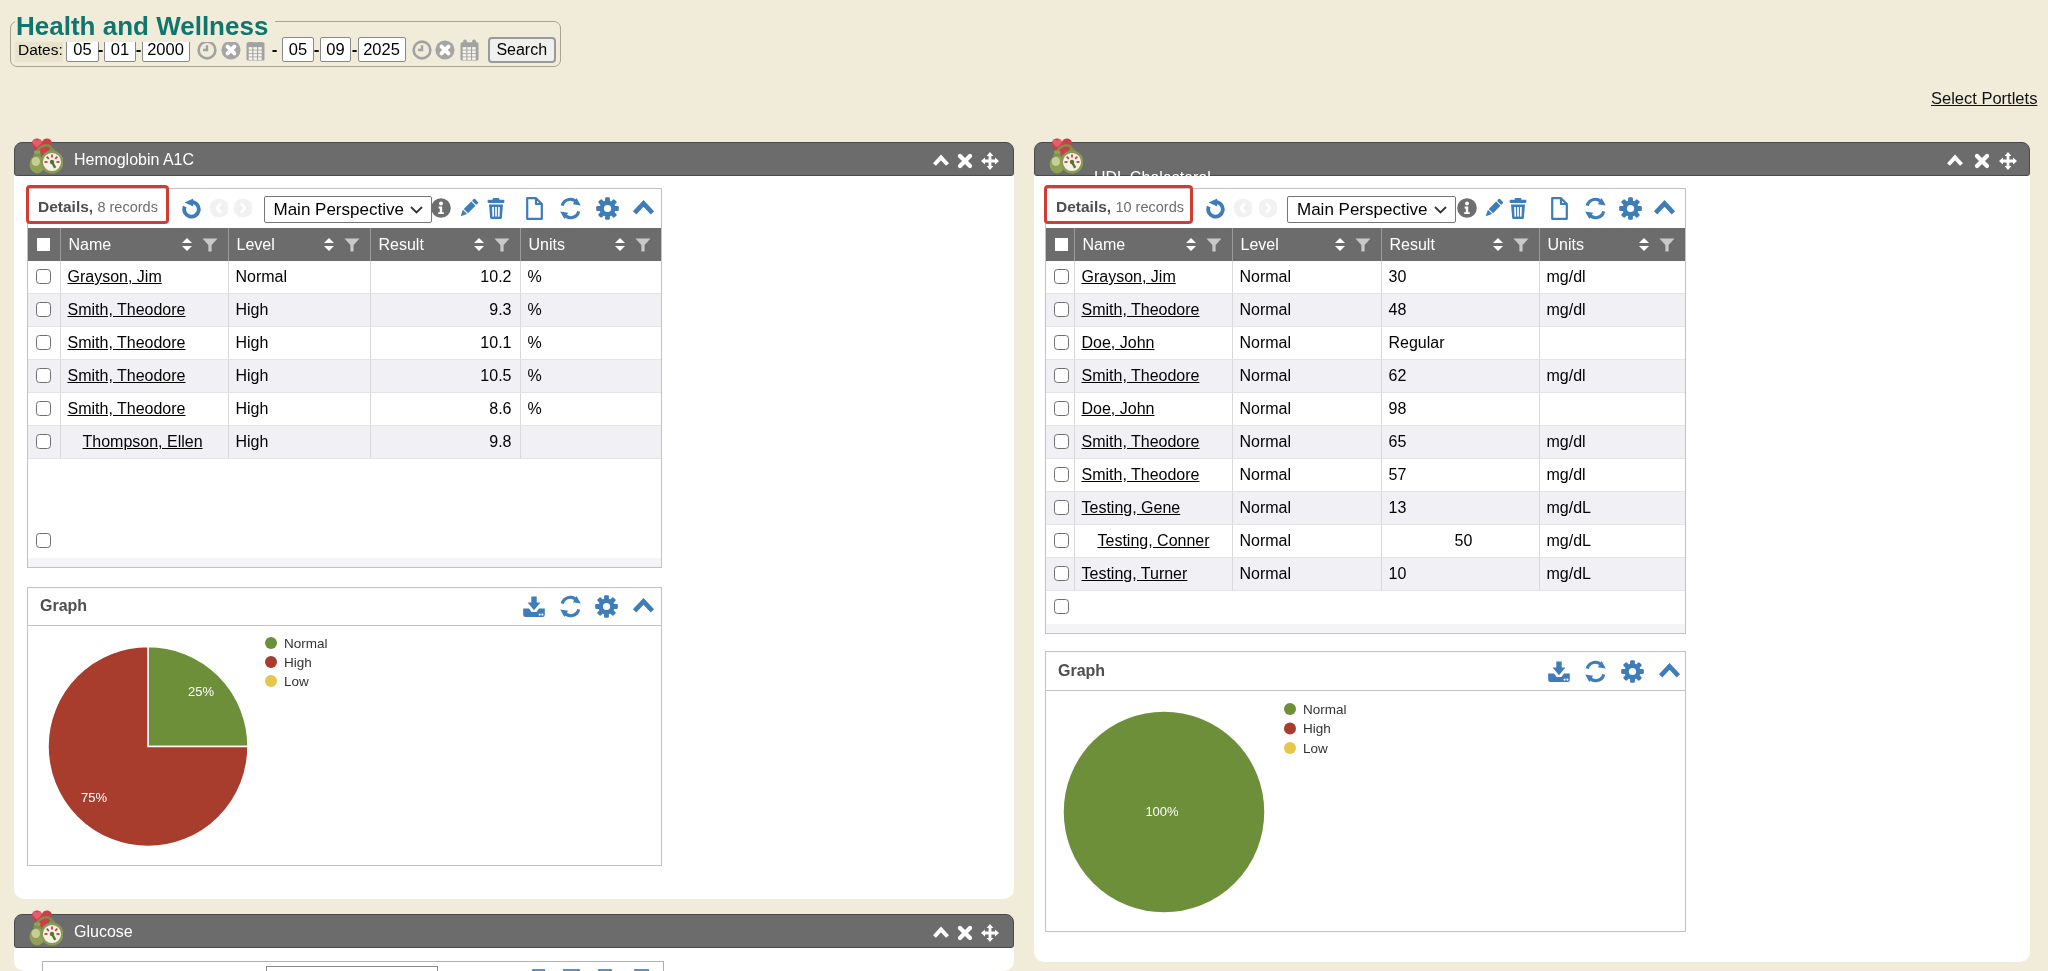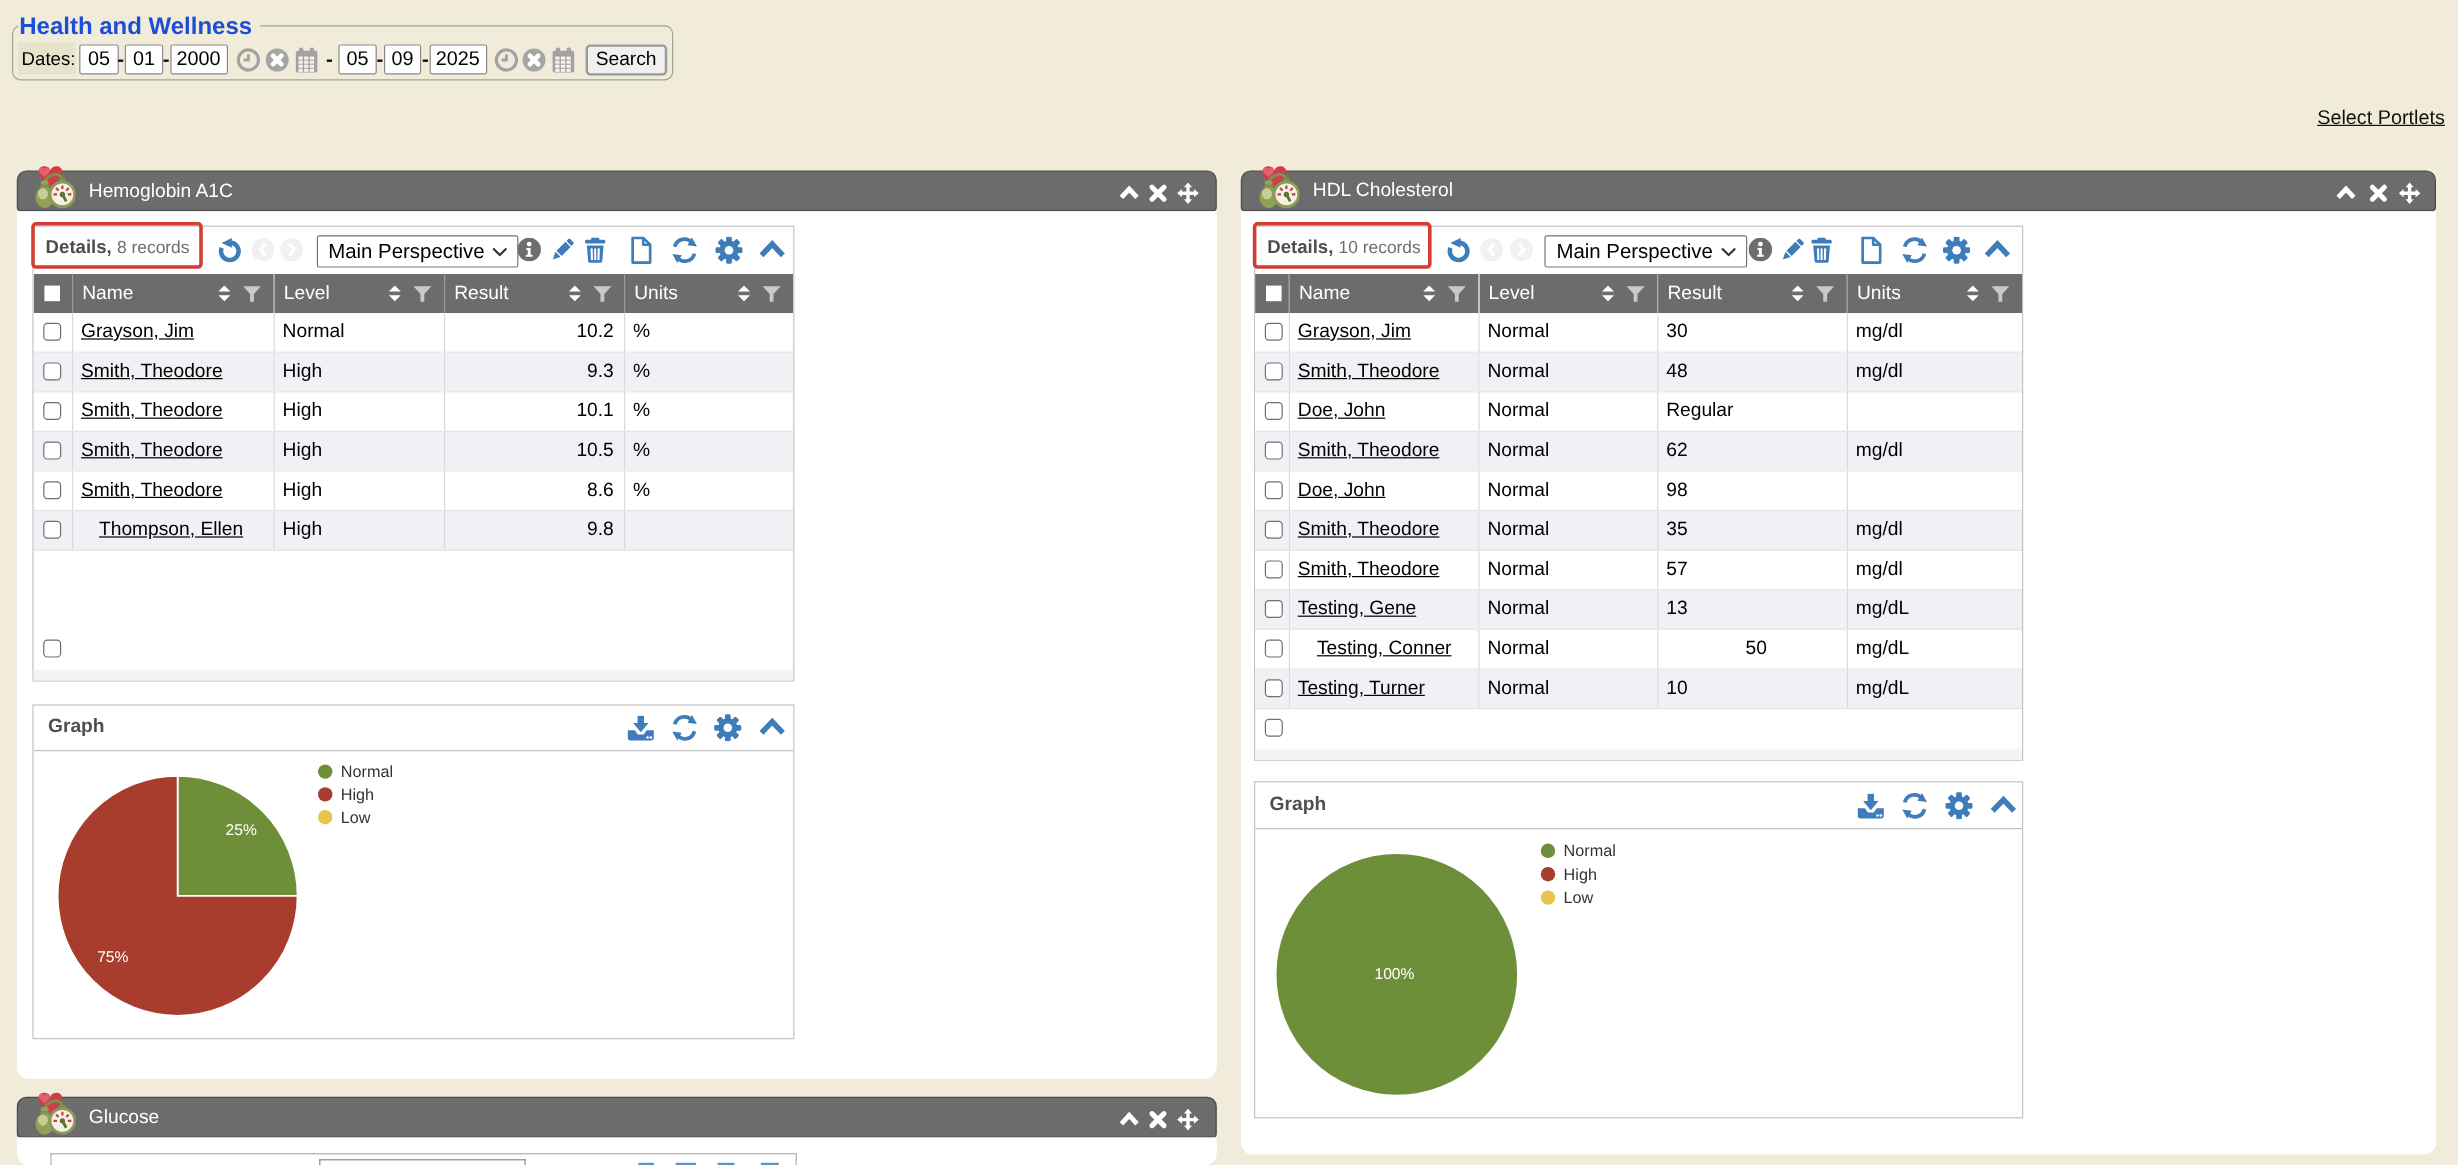--- a/index.html
+++ b/index.html
@@ -3,21 +3,21 @@
 <style>
   html,body{margin:0;padding:0}
   body{font-family:"Liberation Sans",sans-serif;background:#f1ecda}
   #page{position:relative;width:2048px;height:971px;overflow:hidden;background:#f1ecda}
   table td{height:32px;padding:0;border-bottom:1px solid #e4e4e6;overflow:hidden;white-space:nowrap}
   table th{padding:0;height:33px}
 </style></head>
 <body>
 <div id="page">
 <div style="position:absolute;left:10px;top:21px;width:549px;height:44px;border:1px solid #a6a294;border-radius:7px"></div>
-<div style="position:absolute;left:15px;top:11px;background:#f1ecda;padding:0 7px 0 1px;font-size:20px;font-weight:bold;color:#1d4ed8;z-index:2">Health and Wellness</div>
+<div style="position:absolute;left:15px;top:11px;background:#f1ecda;padding:0 7px 0 1px;font-size:26px;font-weight:bold;color:#0f766e;z-index:2">Health and Wellness</div>
 <div style="position:absolute;left:14.5px;top:34.5px;width:48px;height:27px;background:#e8e3cb"></div>
 <div style="position:absolute;left:18px;top:41px;font-size:15.5px;color:#000">Dates:</div>
 <div style="position:absolute;left:66px;top:37px;width:31px;height:23px;background:#fff;border:1px solid #8a8a8a;border-radius:2px;font-size:16.5px;color:#000;text-align:center;line-height:23px">05</div>
 <div style="position:absolute;left:104px;top:37px;width:30px;height:23px;background:#fff;border:1px solid #8a8a8a;border-radius:2px;font-size:16.5px;color:#000;text-align:center;line-height:23px">01</div>
 <div style="position:absolute;left:141.5px;top:37px;width:46px;height:23px;background:#fff;border:1px solid #8a8a8a;border-radius:2px;font-size:16.5px;color:#000;text-align:center;line-height:23px">2000</div>
 <div style="position:absolute;left:282px;top:37px;width:30px;height:23px;background:#fff;border:1px solid #8a8a8a;border-radius:2px;font-size:16.5px;color:#000;text-align:center;line-height:23px">05</div>
 <div style="position:absolute;left:320px;top:37px;width:29px;height:23px;background:#fff;border:1px solid #8a8a8a;border-radius:2px;font-size:16.5px;color:#000;text-align:center;line-height:23px">09</div>
 <div style="position:absolute;left:357.5px;top:37px;width:46px;height:23px;background:#fff;border:1px solid #8a8a8a;border-radius:2px;font-size:16.5px;color:#000;text-align:center;line-height:23px">2025</div>
 <div style="position:absolute;left:96.5px;top:40px;width:8px;text-align:center;font-size:17px;font-weight:bold;color:#111">-</div>
 <div style="position:absolute;left:134.5px;top:40px;width:8px;text-align:center;font-size:17px;font-weight:bold;color:#111">-</div>
@@ -142,21 +142,21 @@
       <g stroke="#cc3b47" stroke-width="1.8">
         <line x1="27" y1="20.5" x2="27" y2="23.5"></line>
         <line x1="21.7" y1="22.7" x2="23.8" y2="24.8"></line>
         <line x1="32.3" y1="22.7" x2="30.2" y2="24.8"></line>
         <line x1="19.5" y1="28" x2="22.5" y2="28"></line>
         <line x1="34.5" y1="28" x2="31.5" y2="28"></line>
       </g>
       <line x1="27" y1="28" x2="30.2" y2="33.8" stroke="#5f7030" stroke-width="2.4"></line>
       <circle cx="27" cy="28" r="2.2" fill="#5f7030"></circle>
     </svg>
-<div style="position:absolute;left:1094px;top:150px;font-size:16px;color:#fff">HDL Cholesterol</div>
+<div style="position:absolute;left:1094px;top:169px;font-size:16px;color:#fff">HDL Cholesterol</div>
 <svg style="position:absolute;left:1946px;top:153px" width="18" height="16" viewBox="0 0 18 16">
       <path d="M2.5 11.5 L9 4.5 L15.5 11.5" fill="none" stroke="#fff" stroke-width="4" stroke-linejoin="miter"></path>
     </svg>
 <svg style="position:absolute;left:1974px;top:153px" width="16" height="16" viewBox="0 0 16 16">
       <g stroke="#fff" stroke-width="4.2" stroke-linecap="round">
         <line x1="3" y1="3" x2="13" y2="13"></line>
         <line x1="13" y1="3" x2="3" y2="13"></line>
       </g>
     </svg>
 <svg style="position:absolute;left:1998px;top:151px" width="20" height="20" viewBox="0 0 20 20">
@@ -529,21 +529,21 @@
           <td style="border-left:1px solid #d9d9d9;padding-left:7px">Normal</td>
           <td style="border-left:1px solid #d9d9d9;text-align:left;padding-left:7px">98</td>
           <td style="border-left:1px solid #d9d9d9;padding-left:7px"></td>
         </tr>
         <tr style="background:#f1f1f5">
           <td style="position:relative">
             <span style="position:absolute;left:8px;top:8px;width:12.5px;height:12.5px;border:1.5px solid #6f6f6f;border-radius:3.5px;background:#fff"></span>
           </td>
           <td style="border-left:1px solid #d9d9d9;padding-left:7px"><span style="text-decoration:underline">Smith, Theodore</span></td>
           <td style="border-left:1px solid #d9d9d9;padding-left:7px">Normal</td>
-          <td style="border-left:1px solid #d9d9d9;text-align:left;padding-left:7px">35</td>
+          <td style="border-left:1px solid #d9d9d9;text-align:left;padding-left:7px">65</td>
           <td style="border-left:1px solid #d9d9d9;padding-left:7px">mg/dl</td>
         </tr>
         <tr style="background:#fff">
           <td style="position:relative">
             <span style="position:absolute;left:8px;top:8px;width:12.5px;height:12.5px;border:1.5px solid #6f6f6f;border-radius:3.5px;background:#fff"></span>
           </td>
           <td style="border-left:1px solid #d9d9d9;padding-left:7px"><span style="text-decoration:underline">Smith, Theodore</span></td>
           <td style="border-left:1px solid #d9d9d9;padding-left:7px">Normal</td>
           <td style="border-left:1px solid #d9d9d9;text-align:left;padding-left:7px">57</td>
           <td style="border-left:1px solid #d9d9d9;padding-left:7px">mg/dl</td>

